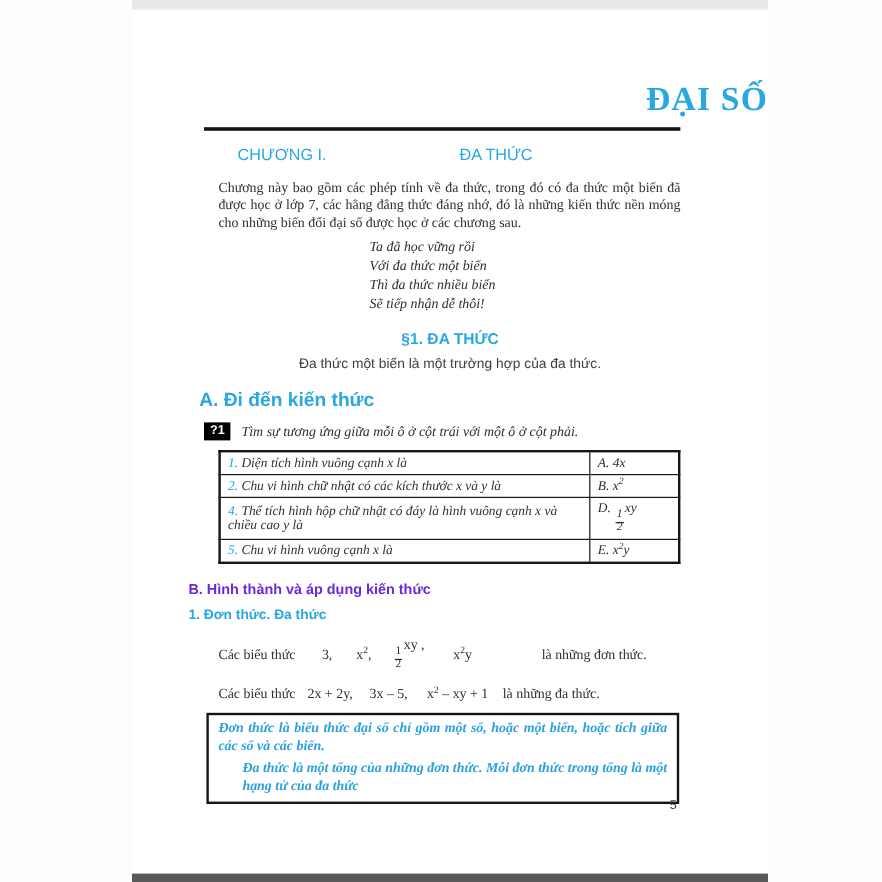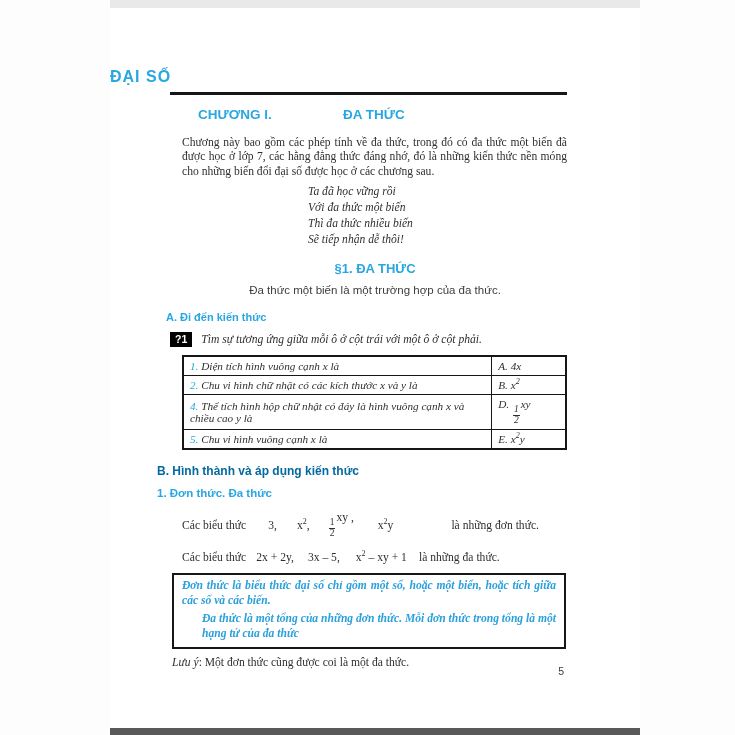--- a/index.html
+++ b/index.html
@@ -2,42 +2,42 @@
 <html><head>
 <meta charset="utf-8">
 <style>
   html,body{margin:0;padding:0;background:#fdfdfd;}
   .stage{width:735px;height:735px;position:relative;overflow:hidden;background:#fdfdfd;}
   .page{position:absolute;left:110px;top:0;width:530px;height:735px;background:#ffffff;
         font-family:"Liberation Serif", serif;color:#2f2f2f;}
   .top-strip{position:absolute;top:0;left:0;right:0;height:8px;background:#e9e9e9;}
   .bottom-strip{position:absolute;bottom:0;left:0;right:0;height:7px;background:#595959;}
 
-  .book-title{margin:0;padding-top:68px;text-align:left;
-      font-family:Liberation Sans, sans-serif;font-weight:bold;font-size:16px;
+  .book-title{margin:0;padding-top:68px;text-align:right;
+      font-family:Liberation Serif, serif;font-weight:bold;font-size:28px;
       letter-spacing:1px;color:#29a7e0;}
   .rule{border:none;border-top:3px solid #161616;margin:6px 73px 0 60px;}
 
   .chapter-row{margin:12px 0 0 88px;display:flex;
-      font-family:"Liberation Sans",sans-serif;font-weight:bold;font-size:13.5px;color:#29a7e0;}
+      font-family:"Liberation Sans",sans-serif;font-weight:normal;font-size:13.5px;color:#29a7e0;gap:40px;}
   .chapter-label{width:145px;}
 
   .intro-par{margin:14px 73px 0 72px;text-align:justify;font-size:11.6px;line-height:14.4px;}
 
   .poem{margin:5px 0 0 198px;font-style:italic;font-size:11.6px;line-height:15.8px;}
 
   .section-title{margin:14px 0 0 0;text-align:center;
       font-family:"Liberation Sans",sans-serif;font-weight:bold;font-size:13px;color:#29a7e0;}
   .section-intro{margin:8px 0 0 0;text-align:center;
       font-family:"Liberation Sans",sans-serif;font-size:11.5px;color:#3d3d3d;}
 
   .heading-a{margin:15px 0 0 56px;font-family:"Liberation Sans",sans-serif;
-      font-weight:bold;font-size:11px;color:#29a7e0;}
+      font-weight:bold;font-size:16px;color:#29a7e0;}
   .heading-b{margin:14px 0 0 47px;font-family:"Liberation Sans",sans-serif;
-      font-weight:bold;font-size:12px;color:#0369a1;}
+      font-weight:bold;font-size:12px;color:#6d28d9;}
   .heading-sub{margin:9px 0 0 47px;font-family:"Liberation Sans",sans-serif;
       font-weight:bold;font-size:11.5px;color:#29a7e0;}
 
   .question-row{margin:9px 0 0 60px;display:flex;align-items:flex-start;}
   .q-badge{background:#000;color:#fff;font-family:"Liberation Sans",sans-serif;
       font-weight:bold;font-size:10.5px;padding:1px 5px 2px 5px;flex:none;}
   .q-text{margin-left:9px;font-style:italic;font-size:11.6px;padding-top:1px;}
 
   table.match{margin:8px 0 0 72px;border-collapse:collapse;width:385px;
       border:2.5px solid #161616;}
@@ -146,21 +146,18 @@
       <span class="it" style="margin-left:14px">3x – 5,</span>
       <span class="it" style="margin-left:16px"><span>x</span><sup>2</sup><span> – xy + 1</span></span>
       <span class="it" style="margin-left:12px">là những đa thức.</span>
     </div>
 
     <div class="def-box">
       <p>Đơn thức là biểu thức đại số chỉ gồm một số, hoặc một biến, hoặc tích giữa các số và các biến.</p>
       <p>Đa thức là một tổng của những đơn thức. Mỗi đơn thức trong tổng là một hạng tử của đa thức</p>
     </div>
 
-    <div class="note-line">
-      <span class="note-label">Lưu ý</span><span>: Một đơn thức cũng được coi là một đa thức.</span>
-    </div>
 
     <div class="page-num">5</div>
 
     <div class="bottom-strip"></div>
   </div>
 </div>
 
 </body></html>

